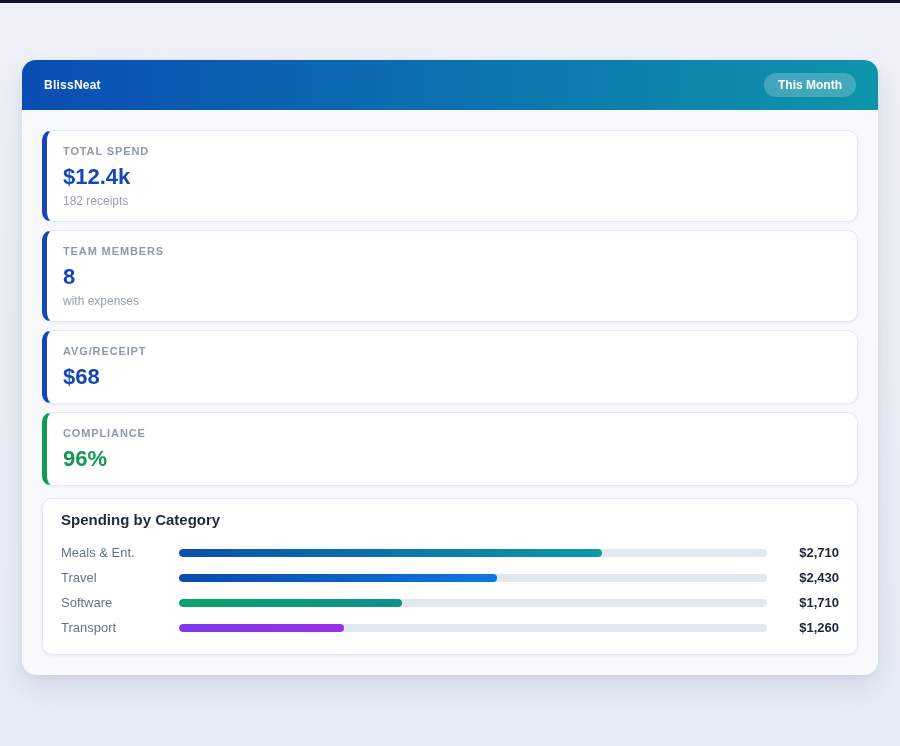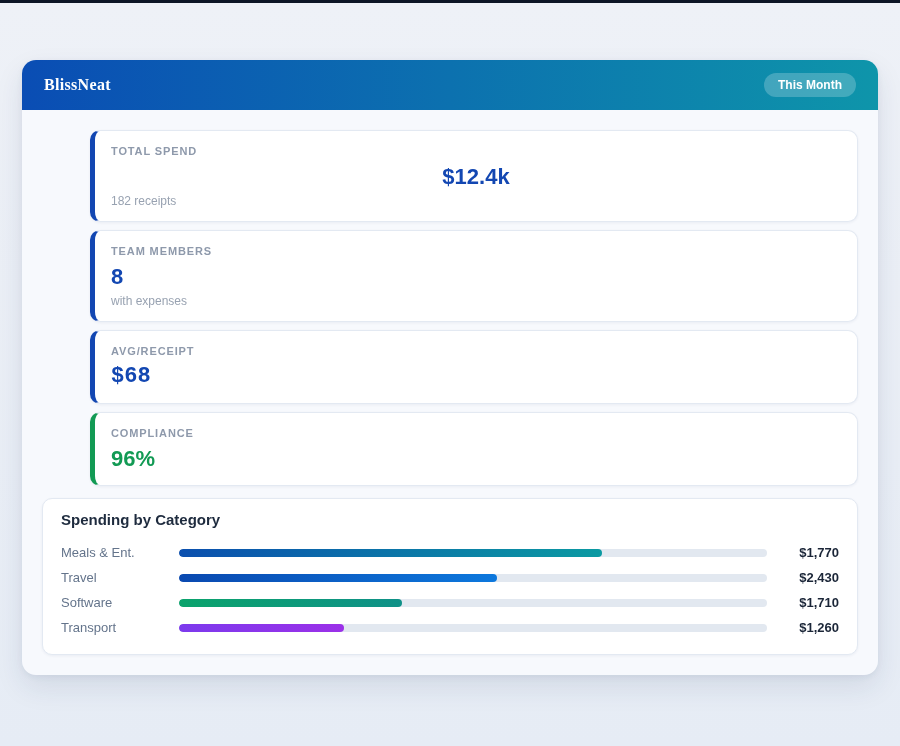--- a/index.html
+++ b/index.html
@@ -16,37 +16,36 @@
     border-radius:14px;
     box-shadow:0 12px 28px rgba(30,50,90,0.10), 0 2px 6px rgba(30,50,90,0.06);
     overflow:hidden;
   }
   .app-header {
     height:50px;
     background:linear-gradient(90deg,#0a4db4 0%,#0e95aa 100%);
     display:flex; align-items:center; justify-content:space-between;
     padding:0 22px;
   }
-  .app-title { color:#ffffff; font-size:16px; font-weight:bold; letter-spacing:0.02em;font-family:Liberation Serif, serif; }
+  .app-title { color:#ffffff; font-size:12px; font-weight:bold; letter-spacing:0.02em; }
   .period-badge {
     background:rgba(255,255,255,0.22);
     color:#ffffff; font-size:12px; font-weight:bold;
     padding:5px 14px; border-radius:999px; border:none; cursor:pointer;
     font-family:inherit;
   }
   .content { padding:20px; }
   .stat-card {
     background:#ffffff;
     border:1px solid #e3e9f2;
     border-left:5px solid #1347b2;
     border-radius:10px;
     box-shadow:0 1px 3px rgba(16,42,90,0.06);
     padding:13px 16px;
     margin-bottom:8px;
-    margin-left:48px;
   }
   .stat-label {
     font-size:11px; font-weight:bold; color:#8e99ab;
     letter-spacing:0.08em; text-transform:uppercase; line-height:14px;
   }
   .stat-value {
     font-size:22px; font-weight:bold; color:#1347b2;
     line-height:26px; margin-top:6px;
   }
   .stat-sub { font-size:12px; color:#98a2b1; line-height:14px; margin-top:4px; }
@@ -84,52 +83,52 @@
 
   <div class="app-header">
     <div class="app-title">BlissNeat</div>
     <button class="period-badge">This Month</button>
   </div>
 
   <div class="content">
 
     <div class="stat-card" style="border-left-color: rgb(19, 71, 178);">
       <div class="stat-label">TOTAL SPEND</div>
-      <div class="stat-value" style="color: rgb(19, 71, 178); text-align: center;">$12.4k</div>
+      <div class="stat-value" style="color: rgb(19, 71, 178);">$12.4k</div>
       <div class="stat-sub">182 receipts</div>
     </div>
 
     <div class="stat-card" style="border-left-color: rgb(19, 71, 178);">
       <div class="stat-label">TEAM MEMBERS</div>
       <div class="stat-value" style="color: rgb(19, 71, 178);">8</div>
       <div class="stat-sub">with expenses</div>
     </div>
 
     <div class="stat-card" style="border-left-color: rgb(19, 71, 178);">
       <div class="stat-label">AVG/RECEIPT</div>
-      <div class="stat-value" style="color: rgb(19, 71, 178); font-family: Liberation Mono, monospace;">$68</div>
+      <div class="stat-value" style="color: rgb(19, 71, 178);">$68</div>
 
     </div>
 
     <div class="stat-card" style="border-left-color: rgb(18, 154, 84);">
       <div class="stat-label">COMPLIANCE</div>
       <div class="stat-value" style="color: rgb(18, 154, 84);">96%</div>
 
     </div>
 
     <div class="chart-card">
       <div class="chart-title">Spending by Category</div>
       <div class="chart-rows">
 
         <div class="chart-row">
           <div class="cat-label">Meals &amp; Ent.</div>
           <div class="bar-track">
               <div class="bar-fill" style="width: 72%; background: linear-gradient(90deg, rgb(11, 79, 174), rgb(11, 154, 162));"></div>
             </div>
-          <div class="cat-value">$1,770</div>
+          <div class="cat-value">$2,710</div>
         </div>
 
         <div class="chart-row">
           <div class="cat-label">Travel</div>
           <div class="bar-track">
               <div class="bar-fill" style="width: 54%; background: linear-gradient(90deg, rgb(10, 73, 176), rgb(13, 120, 221));"></div>
             </div>
           <div class="cat-value">$2,430</div>
         </div>
 

